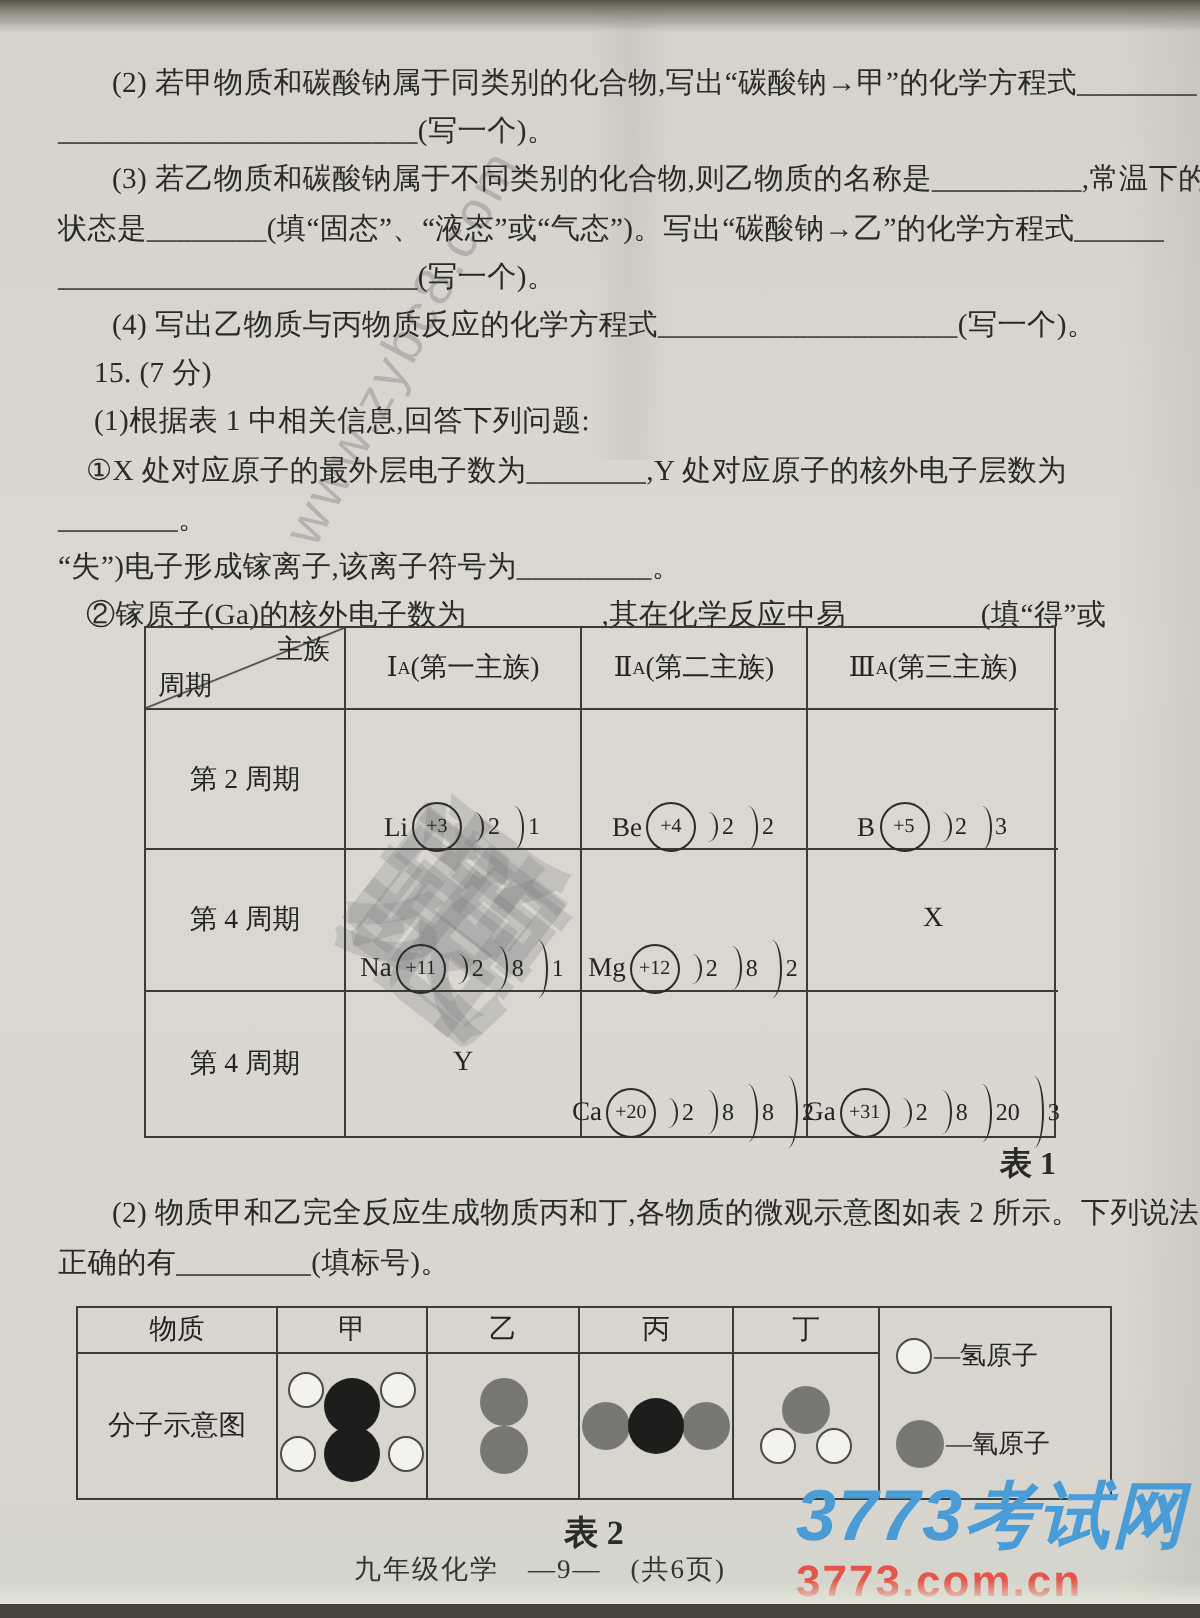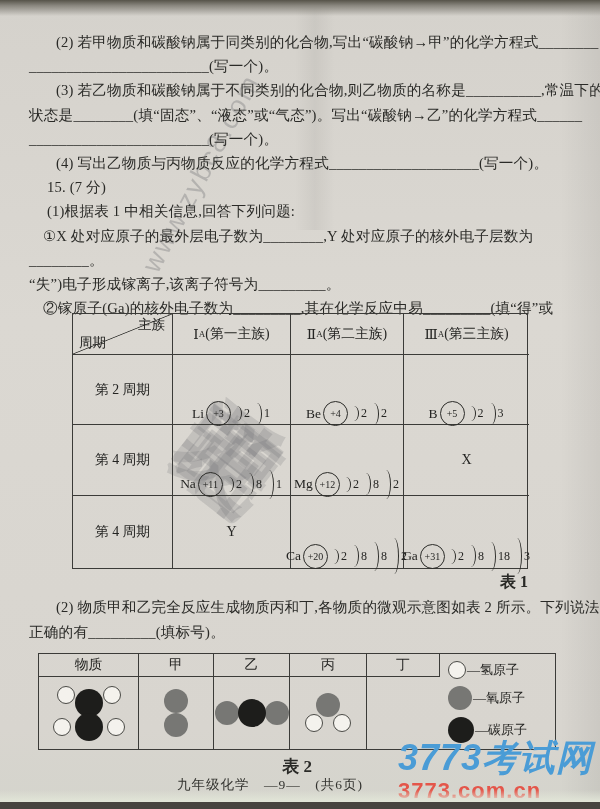--- a/index.html
+++ b/index.html
@@ -212,21 +212,21 @@
       </div>
       <div class="t1cell lastrow">
         <span class="atom">
           <span class="sym">Ga</span>
           <span class="nucleus">+31</span>
           <span class="arc" style="height: 15px;"></span>
           <span class="enum">2</span>
           <span class="arc" style="height: 22px;"></span>
           <span class="enum">8</span>
           <span class="arc" style="height: 29px;"></span>
-          <span class="enum">18</span>
+          <span class="enum">20</span>
           <span class="arc" style="height: 36px;"></span>
           <span class="enum">3</span>
         </span>
       </div>
     </div>
   <div class="t1caption">表 1</div>
 
   <div class="content-b">
     <div class="ln ind2">(2) 物质甲和乙完全反应生成物质丙和丁,各物质的微观示意图如表 2 所示。下列说法</div>
     <div class="ln">正确的有_________(填标号)。</div>
@@ -240,25 +240,22 @@
       <div class="t2cell ">丁</div>
       <div class="t2cell legendcell">
         <div class="legend-row">
           <span class="legend-circle" style="height: 16px; width: 16px; background: rgb(244, 242, 237); border: 1.3px solid rgb(74, 74, 70);"></span>
           <span>—氢原子</span>
         </div>
         <div class="legend-row">
           <span class="legend-circle" style="height: 24px; width: 24px; background: rgb(119, 119, 116);"></span>
           <span>—氧原子</span>
         </div>
-        <div class="legend-row">
-          <span class="legend-circle" style="height: 26px; width: 26px; background: rgb(29, 29, 27);"></span>
-          <span>—碳原子</span>
-        </div>
-      </div>
+      </div>
+      <div class="t2cell nobb">分子示意图</div>
       <div class="t2cell nobb">
         <span class="mol">
           <span class="atom-circle" style="left: 12px; top: 5px; height: 18px; width: 18px; background: rgb(244, 242, 237); border: 1.3px solid rgb(74, 74, 70);"></span>
           <span class="atom-circle" style="left: 58px; top: 5px; height: 18px; width: 18px; background: rgb(244, 242, 237); border: 1.3px solid rgb(74, 74, 70);"></span>
           <span class="atom-circle" style="left: 8px; top: 37px; height: 18px; width: 18px; background: rgb(244, 242, 237); border: 1.3px solid rgb(74, 74, 70);"></span>
           <span class="atom-circle" style="left: 62px; top: 37px; height: 18px; width: 18px; background: rgb(244, 242, 237); border: 1.3px solid rgb(74, 74, 70);"></span>
           <span class="atom-circle" style="left: 30px; top: 8px; height: 28px; width: 28px; background: rgb(29, 29, 27);"></span>
           <span class="atom-circle" style="left: 30px; top: 32px; height: 28px; width: 28px; background: rgb(29, 29, 27);"></span>
         </span>
       </div>

